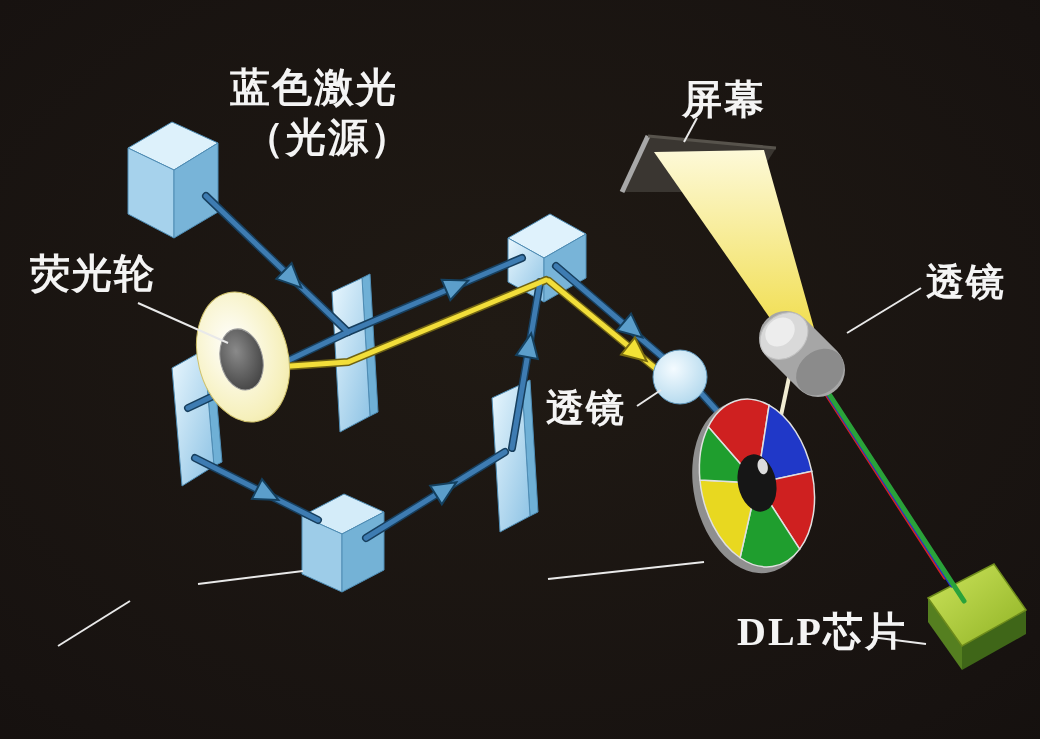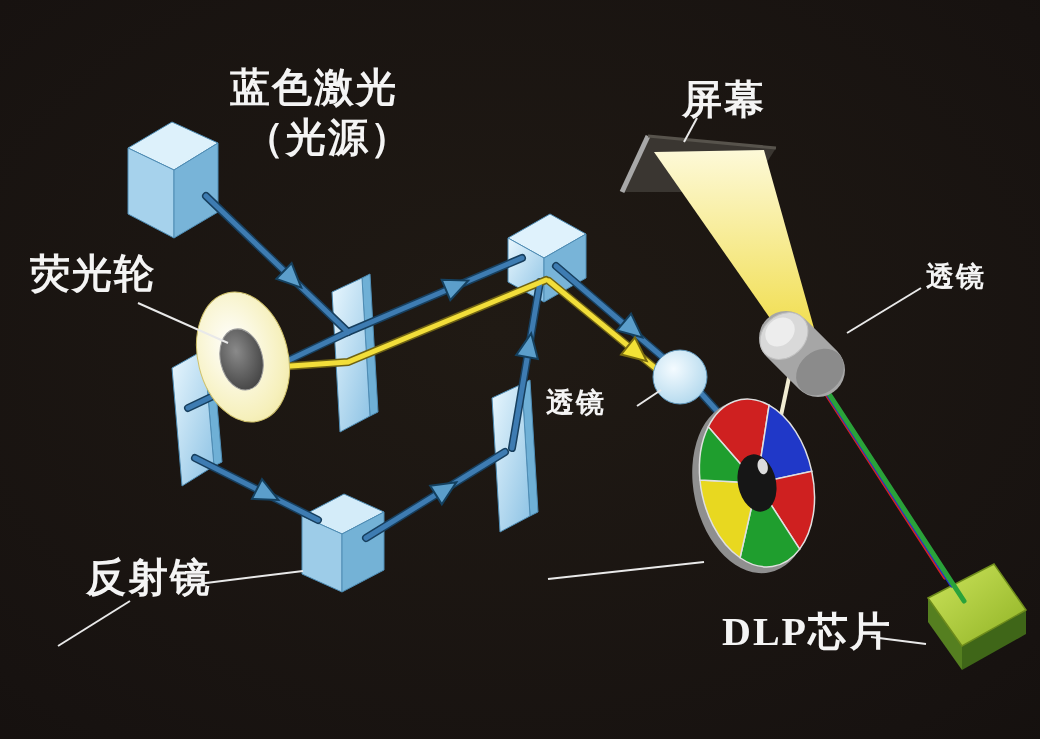--- a/index.html
+++ b/index.html
@@ -6,21 +6,21 @@
   .stage{
     position:relative;width:1040px;height:739px;overflow:hidden;
     background:radial-gradient(120% 120% at 48% 45%, #201a14 0%, #171210 55%, #0d0a08 100%);
     font-family:Liberation Serif, serif;
   }
   .stage svg{position:absolute;left:0;top:0;}
   .lbl{
     position:absolute;color:#f4f4f4;font-weight:bold;font-size:40px;
     white-space:nowrap;letter-spacing:2px;line-height:1.1;
   }
-  .lbl.small{font-size:28px;}
+  .lbl.small{font-size:38px;}
 </style>
 </head>
 <body>
 
 <div class="stage">
 
 <svg width="1040" height="739" viewBox="0 0 1040 739">
   <defs>
     <linearGradient id="gGlass" x1="0" y1="0" x2="1" y2="1">
       <stop offset="0" stop-color="#e9f7fe"></stop>
@@ -190,16 +190,15 @@
     <line x1="697" y1="118" x2="684" y2="142"></line>
   </g>
 </svg>
 
 <div class="lbl" style="left:230px;top:66px;">蓝色激光</div>
 <div class="lbl" style="left:244px;top:116px;">（光源）</div>
 <div class="lbl" style="left:682px;top:78px;">屏幕</div>
 <div class="lbl" style="left:30px;top:252px;">荧光轮</div>
 <div class="lbl small" style="left:546px;top:388px;">透镜</div>
 <div class="lbl small" style="left:926px;top:262px;">透镜</div>
-<div class="lbl" style="left:86px;top:556px;">反射镜</div>
-<div class="lbl" style="left:722px;top:610px;">DLP芯片</div>
+<div class="lbl" style="left:737px;top:610px;">DLP芯片</div>
 
 </div>
 
 </body></html>

